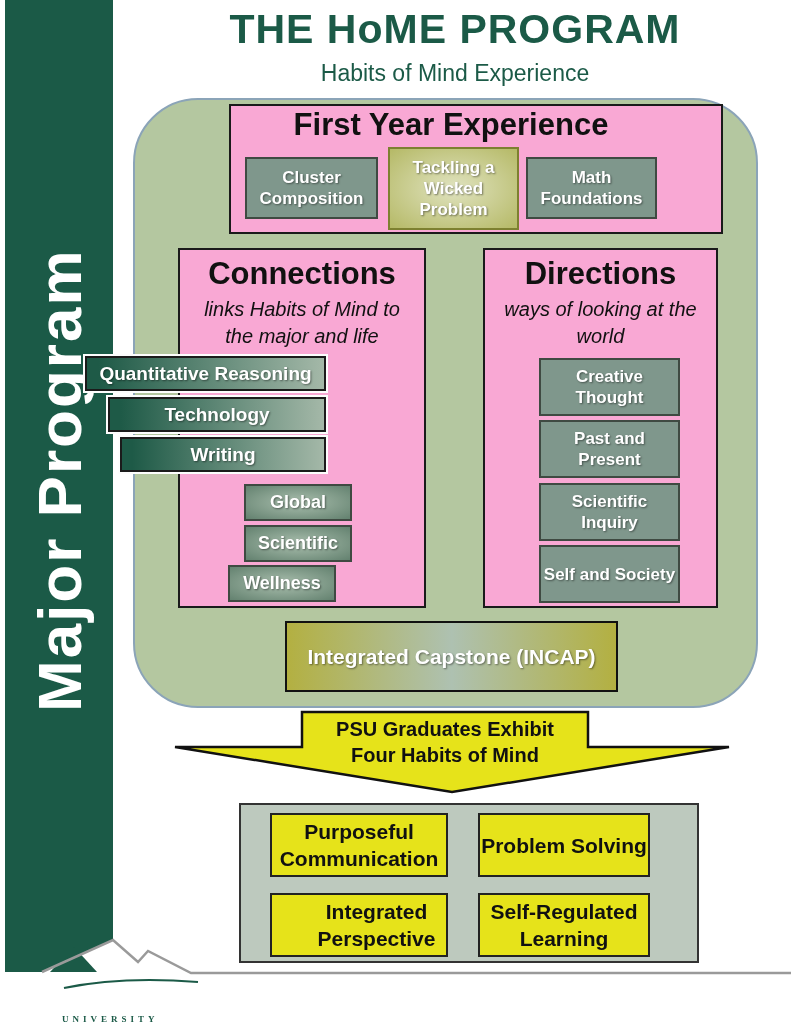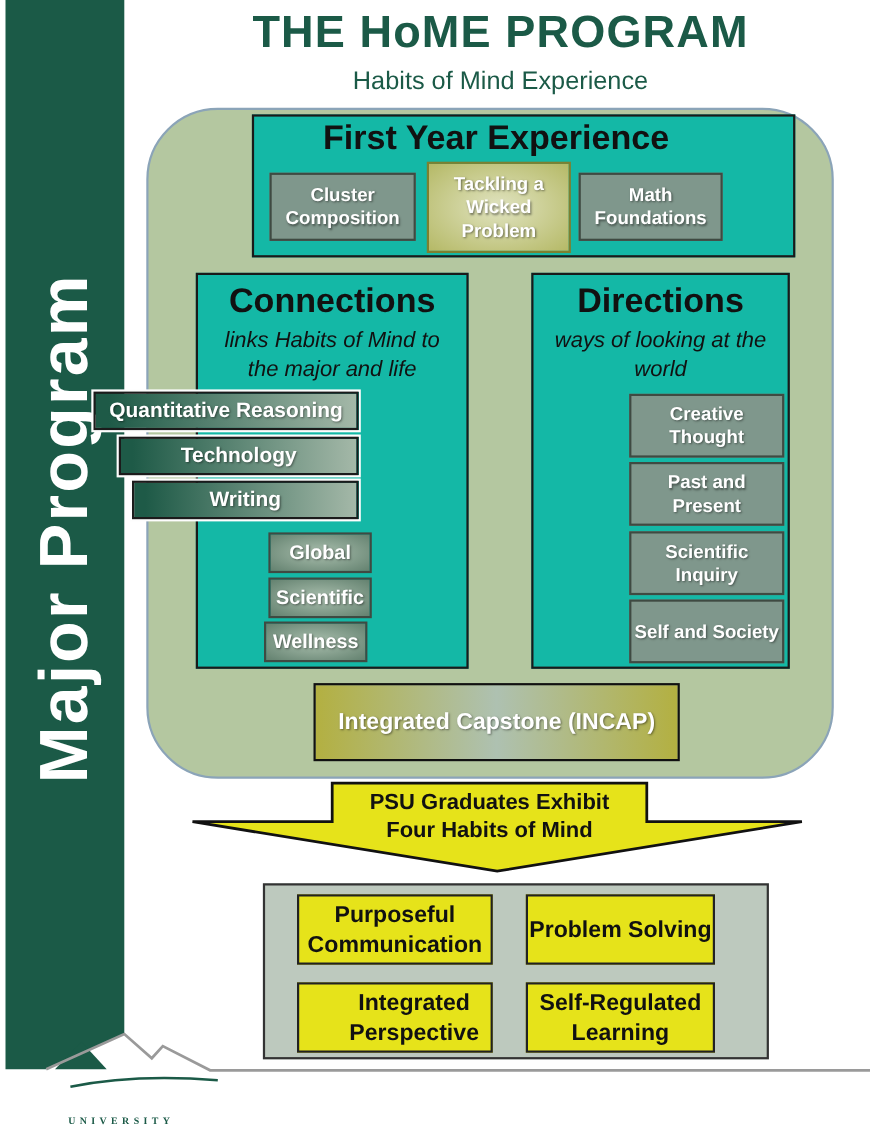--- a/index.html
+++ b/index.html
@@ -16,21 +16,21 @@
   
   .side-label { position:absolute; left:5px; top:0; width:108px; height:960px;
            display:flex; align-items:center; justify-content:center;
            writing-mode:vertical-rl; transform:rotate(180deg);
            color:#ffffff; font-size:62px; font-weight:bold; letter-spacing:2px; z-index:3; }
 
   
   .container { position:absolute; left:133px; top:98px; width:625px; height:610px;
            background:#b4c7a0; border:2px solid #8ba4b8; border-radius:65px; z-index:1; }
 
-  .ybox { position:absolute; background:#14b8a6; border:2px solid #1a1a1a; z-index:2; }
+  .ybox { position:absolute; background:#f9a8d4; border:2px solid #1a1a1a; z-index:2; }
   .fye { left:229px; top:104px; width:494px; height:130px; }
   .fye-title { position:absolute; left:0; top:1px; width:440px; text-align:center;
            font-size:31px; font-weight:bold; color:#111; }
   .slatebox { position:absolute; background:#7f978c; border:2px solid #3f4a42;
            display:flex; align-items:center; justify-content:center; text-align:center;
            color:#fff; font-weight:bold; font-size:17px; line-height:21px;
            text-shadow:1px 1px 2px rgba(0,0,0,0.45); padding:2px; }
   .fye-item1 { left:14px; top:51px; width:133px; height:62px; }
   .fye-item2 { left:157px; top:41px; width:131px; height:83px;
            background:radial-gradient(ellipse at center, #e0e3c0 0%, #b5b966 100%);
@@ -47,27 +47,27 @@
   
   .mbar { position:absolute; z-index:4; background:linear-gradient(to right, #1e5a47 5%, #a4b8a8 100%);
            border:2px solid #1b1b1b; box-shadow:0 0 0 2px #fdfdfd;
            display:flex; align-items:center; justify-content:center;
            color:#fff; font-size:19px; font-weight:bold;
            text-shadow:1px 1px 2px rgba(0,0,0,0.45); }
   .bar-qr      { left:85px;  top:356px; width:241px; height:35px; }
   .bar-tech    { left:108px; top:397px; width:218px; height:35px; }
   .bar-writing { left:120px; top:437px; width:206px; height:35px; }
 
-  .gdw { position:absolute; width:94px; height:37px;
+  .gdw { position:absolute; width:108px; height:37px;
            background:radial-gradient(ellipse at center, #aabfae 0%, #63816f 100%);
            border:2px solid #3f4a42; display:flex; align-items:center; justify-content:center;
            color:#fff; font-size:18px; font-weight:bold; text-shadow:1px 1px 2px rgba(0,0,0,0.45); }
-  .gdw1 { left:64px; top:234px; } .gdw2 { left:64px; top:275px; } .gdw3 { left:60px; top:315px; }
+  .gdw1 { left:64px; top:234px; } .gdw2 { left:64px; top:275px; } .gdw3 { left:48px; top:315px; }
 
-  .dir-item { left:54px; width:141px; height:58px;margin-left:33px; }
+  .dir-item { left:54px; width:141px; height:58px; }
   .dir1 { top:108px; } .dir2 { top:170px; } .dir3 { top:233px; } .dir4 { top:295px; }
 
   .incap { position:absolute; left:285px; top:621px; width:333px; height:71px; z-index:2;
            background:linear-gradient(90deg, #b3b041 0%, #aec1b1 50%, #b3b041 100%);
            border:2px solid #111; display:flex; align-items:center; justify-content:center;
            color:#fff; font-size:21px; font-weight:bold; line-height:27px;
            text-shadow:1px 1px 2px rgba(0,0,0,0.45); }
 
   
   .arrow-svg { position:absolute; left:0; top:700px; z-index:2; }

